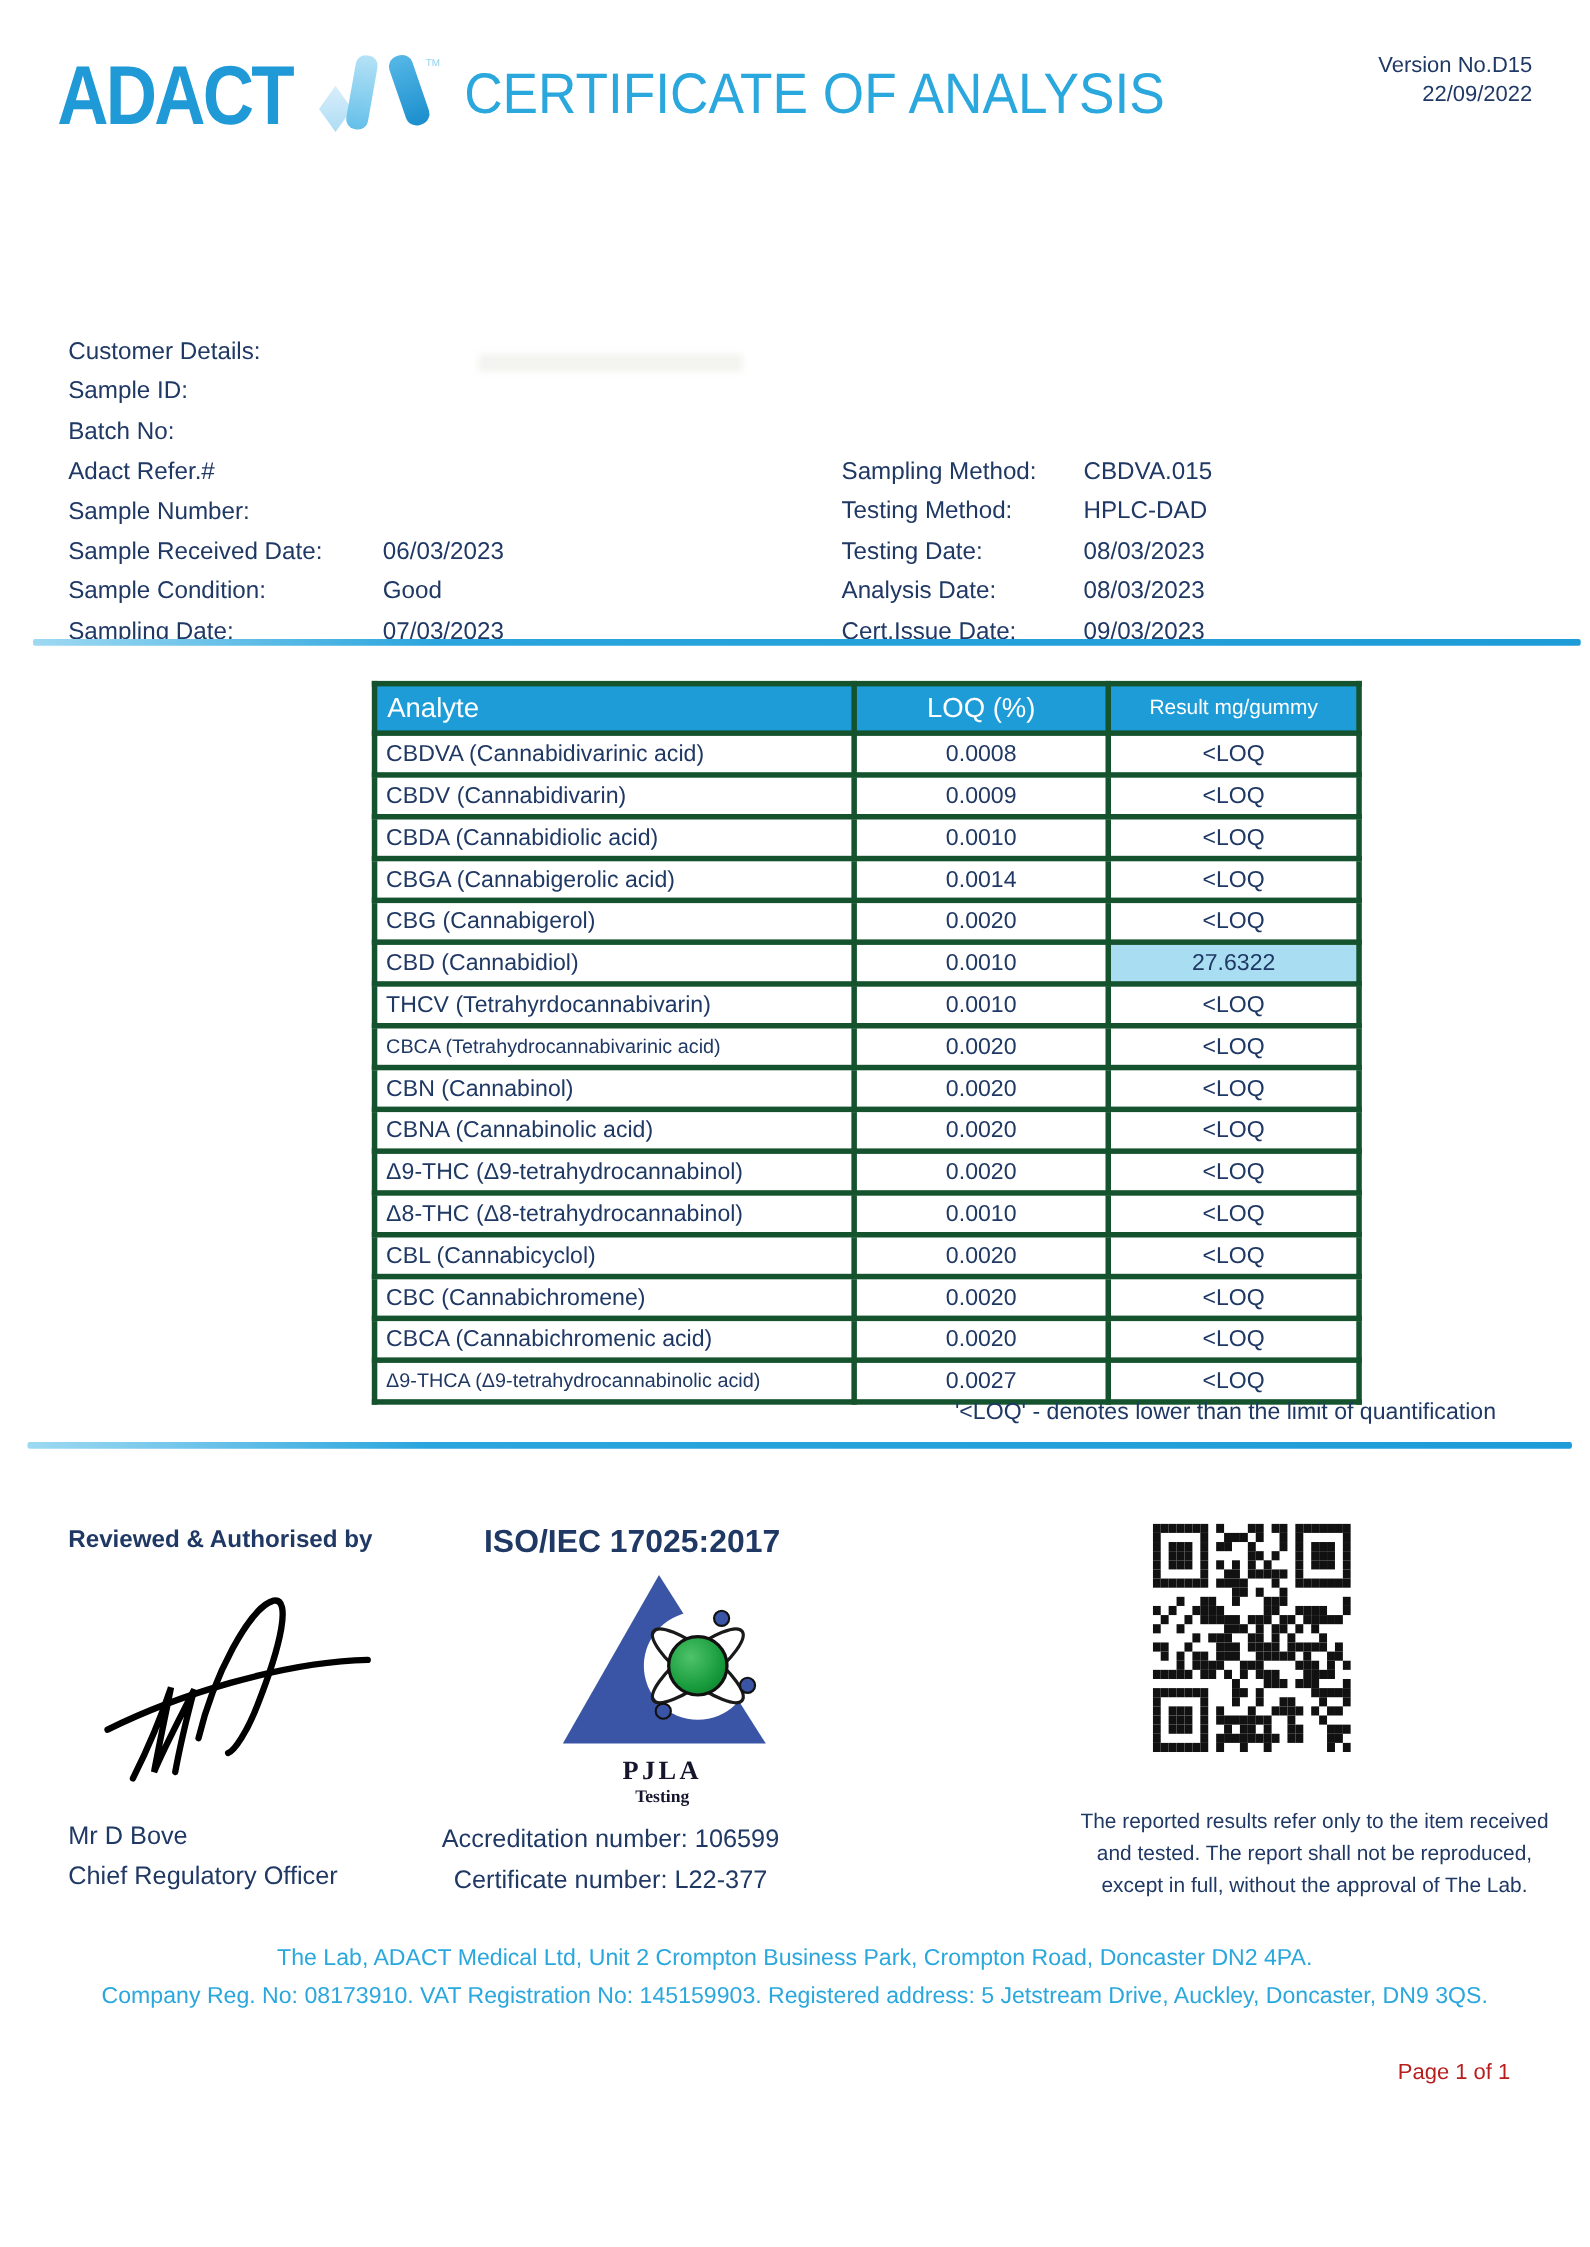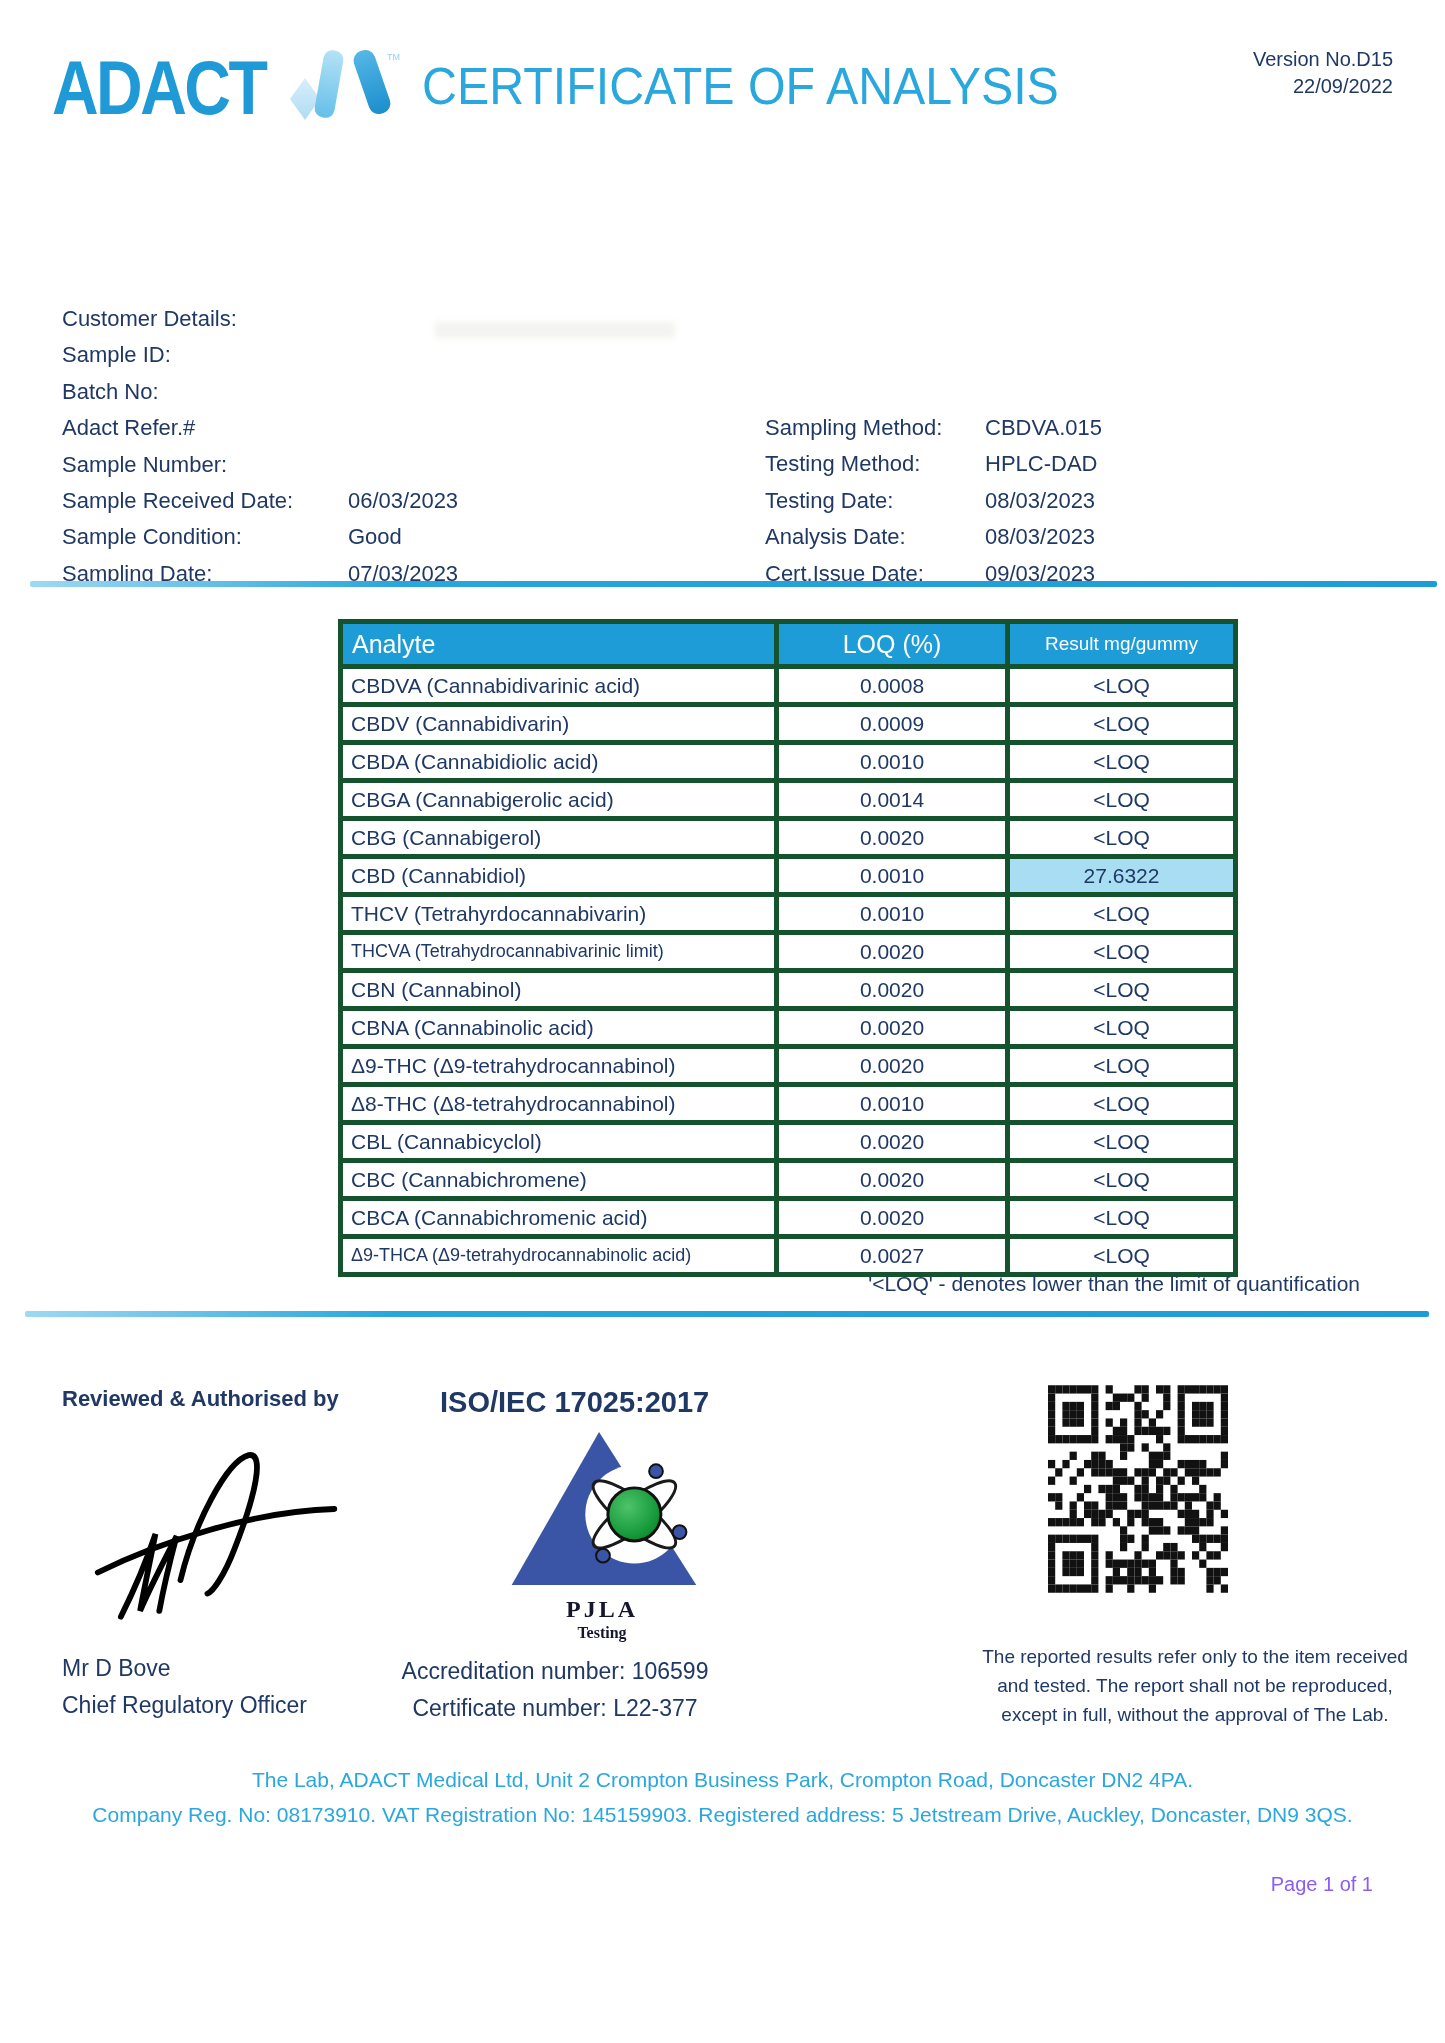--- a/index.html
+++ b/index.html
@@ -70,21 +70,21 @@
   .accred-num{position:absolute;left:370px;top:1658px;width:370px;text-align:center;font-size:23px;}
   .cert-num{position:absolute;left:370px;top:1695px;width:370px;text-align:center;font-size:23px;}
   .disclaimer{position:absolute;left:970px;top:1642px;width:450px;text-align:center;
               font-size:19px;line-height:29px;color:#1f3864;}
 
   
   .addr1{position:absolute;left:0;top:1768px;width:1445px;text-align:center;
          font-size:21px;color:#2aa7dc;}
   .addr2{position:absolute;left:0;top:1803px;width:1445px;text-align:center;
          font-size:21px;color:#2aa7dc;}
-  .page-num{position:absolute;right:72px;top:1873px;font-size:20px;color:#8b5cf6;}
+  .page-num{position:absolute;right:72px;top:1873px;font-size:20px;color:#b91c1c;}
 </style>
 </head>
 <body>
 
 <div class="page">
 
   <div class="logo-text">ADACT</div>
   <div class="logo-mark">
     <svg width="122" height="86" viewBox="0 0 122 86" xmlns="http://www.w3.org/2000/svg">
       <defs>
@@ -173,21 +173,21 @@
           <td class="td-analyte">CBD (Cannabidiol)</td>
           <td class="td-loq">0.0010</td>
           <td class="td-result highlight">27.6322</td>
         </tr>
         <tr>
           <td class="td-analyte">THCV (Tetrahyrdocannabivarin)</td>
           <td class="td-loq">0.0010</td>
           <td class="td-result">&lt;LOQ</td>
         </tr>
         <tr>
-          <td class="td-analyte small">THCVA (Tetrahydrocannabivarinic limit)</td>
+          <td class="td-analyte small">CBCA (Tetrahydrocannabivarinic acid)</td>
           <td class="td-loq">0.0020</td>
           <td class="td-result">&lt;LOQ</td>
         </tr>
         <tr>
           <td class="td-analyte">CBN (Cannabinol)</td>
           <td class="td-loq">0.0020</td>
           <td class="td-result">&lt;LOQ</td>
         </tr>
         <tr>
           <td class="td-analyte">CBNA (Cannabinolic acid)</td>

